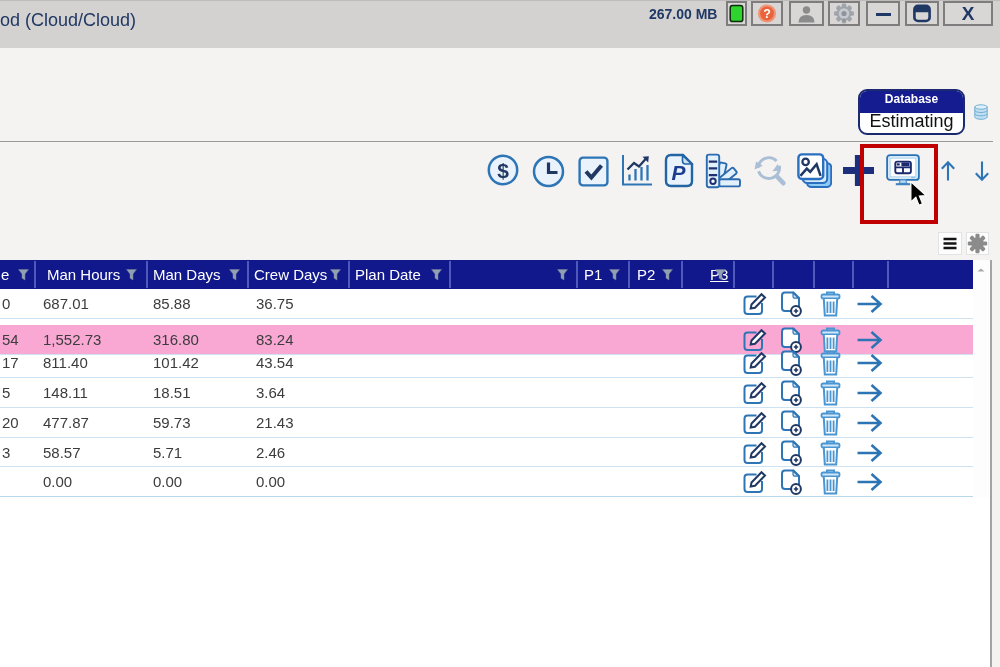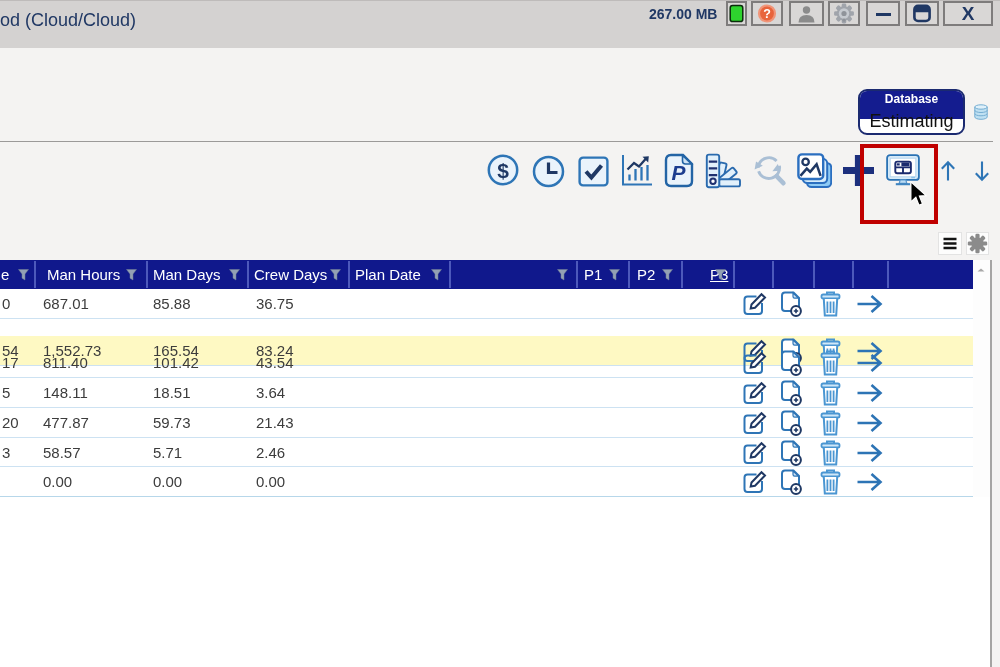--- a/index.html
+++ b/index.html
@@ -6,21 +6,21 @@
   body{width:1000px;height:667px;overflow:hidden;font-family:"Liberation Sans",sans-serif;background:#ffffff;position:relative;}
   .abs{position:absolute;}
   #titlebar{left:0;top:0;width:1000px;height:48px;background:#d4d2d1;border-top:1px solid #bebbba;box-sizing:border-box;}
   #title{left:0;top:10px;font-size:18px;color:#203864;white-space:nowrap;}
   #mb{left:649px;top:6px;font-size:14px;font-weight:bold;color:#203864;}
   .tbtn{position:absolute;top:1px;height:25px;border:2px solid #7e7c7c;background:#d9d7d6;box-sizing:border-box;}
   #main{left:0;top:48px;width:1000px;height:619px;background:#f4f3f2;}
   #belowtable{left:0;top:449px;width:991px;height:170px;background:#ffffff;}
   #hline{left:0;top:93px;width:993px;height:1px;background:#9b9a99;}
   #dbw{left:858px;top:41px;width:107px;height:46px;border:2px solid #1b2a70;border-radius:9px;background:#ffffff;box-sizing:border-box;overflow:hidden;}
-  #dbwh{position:absolute;left:0;top:0;width:100%;height:28px;background:#141c8f;color:#fff;font-size:12px;font-weight:bold;text-align:center;line-height:17px;}
+  #dbwh{position:absolute;left:0;top:0;width:100%;height:22px;background:#141c8f;color:#fff;font-size:12px;font-weight:bold;text-align:center;line-height:17px;}
   #dbwb{position:absolute;left:0;top:17px;width:100%;height:25px;color:#111;font-size:18px;text-align:center;line-height:26px;}
   #redbox{left:860px;top:96px;width:70px;height:72px;border:4px solid #c00000;}
   #thead{left:0;top:212px;width:973px;height:29px;background:#10188c;}
   .hc{position:absolute;top:0;height:29px;color:#fff;font-size:15px;line-height:29px;white-space:nowrap;}
   .vsep{position:absolute;top:1px;height:27px;width:2px;background:#4d59bb;}
   .row{position:absolute;left:0;width:973px;height:30px;}
   .rtxt{position:absolute;top:0;font-size:15px;color:#3c3c3c;line-height:30px;white-space:nowrap;}
   .rsep{position:absolute;left:0;width:973px;height:1px;background:#cde2f2;}
   #scrtrack{left:973px;top:212px;width:17px;height:237px;background:#fdfdfd;}
   #vline{left:990px;top:212px;width:1.5px;height:407px;background:#a5a4a3;}
@@ -256,24 +256,24 @@
           <path d="M8 3.5 V1.5 h7 v2" fill="none" stroke="#4a96d2" stroke-width="2"></path>
           <rect x="2.5" y="3.5" width="18" height="4" rx="1.6" fill="#cfe7f8" stroke="#4a96d2" stroke-width="1.8"></rect>
           <path d="M4.8 8 L5.8 24.5 H17.2 L18.2 8" fill="#ffffff" stroke="#4a96d2" stroke-width="2"></path>
           <path d="M8.4 10.5 V22 M11.5 10.5 V22 M14.6 10.5 V22" stroke="#4a96d2" stroke-width="1.8"></path>
         </svg>
         <svg width="27" height="20" viewBox="0 0 27 20" style="position:absolute;left:856px;top:5px;">
           <path d="M1.5 10 H23.5 M15.5 2 L24.5 10 L15.5 18" fill="none" stroke="#2d74b5" stroke-width="2.6"></path>
         </svg>
 <div class="rsep" style="top:28.71px;background:#cde2f2;"></div>
 </div>
-<div class="row" style="top:47px;height:29.71px;background:#fef9c3;">
+<div class="row" style="top:36px;height:29.71px;background:#f9a8d4;">
 <span class="rtxt" style="left:2px;">54</span>
 <span class="rtxt" style="left:43px;">1,552.73</span>
-<span class="rtxt" style="left:153px;">165.54</span>
+<span class="rtxt" style="left:153px;">316.80</span>
 <span class="rtxt" style="left:256px;">83.24</span>
 <svg width="27" height="25" viewBox="0 0 27 25" style="position:absolute;left:742px;top:3px;">
           <path d="M14.5 4.5 H5.5 q-3 0 -3 3 V19 q0 3 3 3 H17 q3 0 3 -3 V11" fill="none" stroke="#2e75b6" stroke-width="2"></path>
           <path d="M9.5 12.5 L19.5 2.2 L23 5.5 L13 15.8 L8.7 16.6 Z" fill="#ffffff" stroke="#1f3864" stroke-width="2"></path>
         </svg>
         <svg width="23" height="27" viewBox="0 0 23 27" style="position:absolute;left:780px;top:2px;">
           <path d="M5 1.5 h8.5 L19 7 V17 q0 3 -3 3 H5 q-3 0 -3 -3 V4.5 q0 -3 3 -3 Z" fill="#ffffff" stroke="#2e75b6" stroke-width="2"></path>
           <path d="M13 2 V5.5 q0 1.6 1.6 1.6 H18.4 Z" fill="#cfe3f5" stroke="#2e75b6" stroke-width="1.2"></path>
           <circle cx="16" cy="20" r="4.9" fill="#ffffff" stroke="#1f3864" stroke-width="2"></circle>
           <path d="M16 17.8 V22.2 M13.8 20 H18.2" stroke="#1f3864" stroke-width="1.6"></path>

